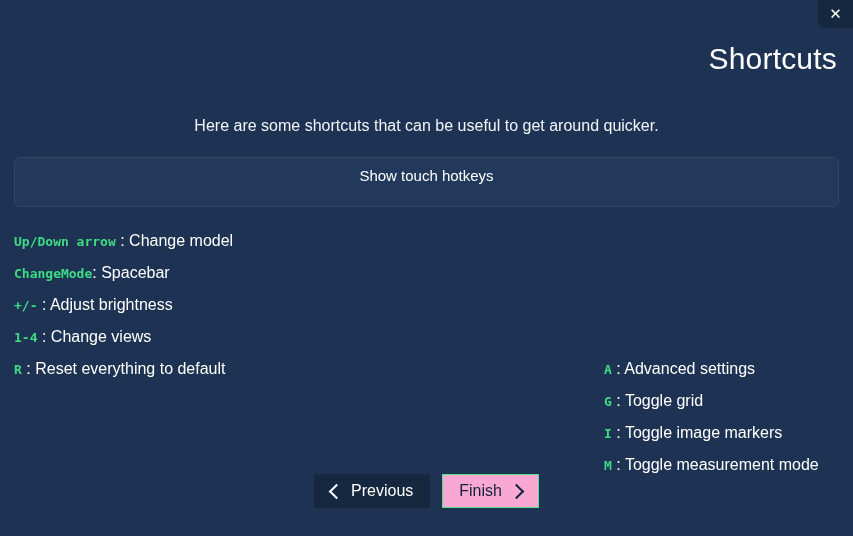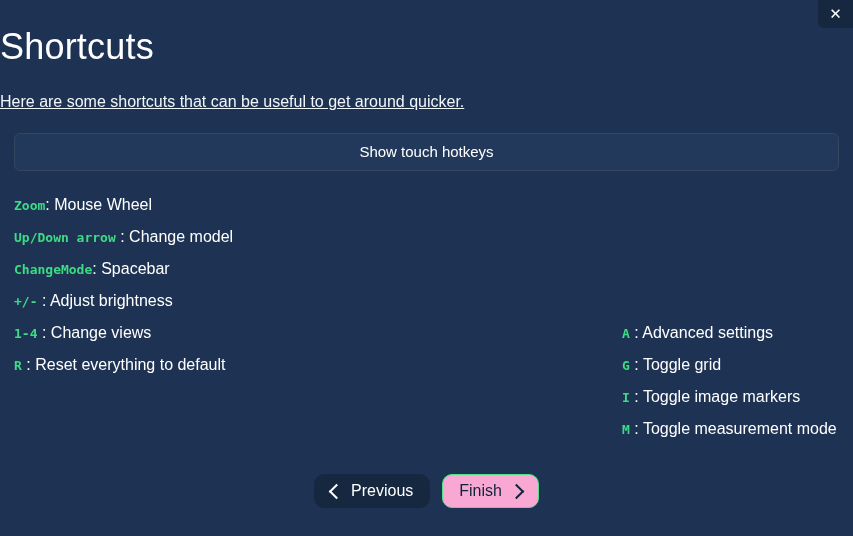--- a/index.html
+++ b/index.html
@@ -31,68 +31,68 @@
     line-height: 28px;
     text-align: center;
     cursor: pointer;
     padding: 0;
     font-family: "Liberation Sans", sans-serif;
     z-index: 10;
   }
 
   
   .title {
-    margin: 0;
+    margin: 16px;
     padding-top: 26px;
-    text-align: left;
-    font-size: 36px;
+    text-align: right;
+    font-size: 30px;
     font-weight: 400;
     letter-spacing: 0.2px;
     color: #ffffff;
   }
   .subtitle {
     margin: 0;
     padding-top: 25px;
+    text-align: center;
     font-size: 16px;
     font-weight: 400;
     color: #f2f5fa;
-    text-decoration: underline;
   }
 
   
   .touch-btn-wrap {
     padding: 22px 14px 0 14px;
   }
   .touch-btn {
     display: block;
     width: 100%;
     box-sizing: border-box;
     background: #22395c;
     border: 1px solid #35475f;
     border-radius: 6px;
     color: #ffffff;
     font-size: 15px;
     font-family: "Liberation Sans", sans-serif;
-    padding: 9px 0 10px 0;
+    padding: 9px 0 22px 0;
     text-align: center;
     cursor: pointer;
   }
 
   
   .columns {
     position: relative;
     margin-top: 18px;
     height: 270px;
   }
   .col {
     position: absolute;
     top: 0;
   }
   .col-left  { left: 14px;  }
-  .col-right { left: 622px; top: 128px; }
+  .col-right { left: 604px; top: 128px; }
 
   .shortcut-row {
     height: 32px;
     line-height: 32px;
     white-space: nowrap;
     font-size: 16px;
     color: #ffffff;
   }
   .key {
     font-family: "DejaVu Sans Mono", "Liberation Mono", monospace;
@@ -114,21 +114,21 @@
     bottom: 28px;
     display: flex;
     justify-content: center;
     align-items: center;
     gap: 12px;
   }
   .nav-btn {
     display: inline-flex;
     align-items: center;
     gap: 9px;
-    border-radius: 10px;
+    border-radius: 0;
     font-size: 16px;
     font-family: "Liberation Sans", sans-serif;
     padding: 6px 16px;
     cursor: pointer;
     border: 1px solid transparent;
     line-height: 20px;
   }
   .prev-btn {
     background: #16283f;
     color: #ffffff;
@@ -159,21 +159,20 @@
 <h1 class="title">Shortcuts</h1>
 
 <p class="subtitle">Here are some shortcuts that can be useful to get around quicker.</p>
 
 <div class="touch-btn-wrap">
   <button class="touch-btn">Show touch hotkeys</button>
 </div>
 
 <div class="columns">
   <div class="col col-left" id="col-left">
-      <div class="shortcut-row"><span class="key">Zoom</span><span class="sep">: </span><span class="desc">Mouse Wheel</span></div>
       <div class="shortcut-row"><span class="key">Up/Down arrow</span><span class="sep"> : </span><span class="desc">Change model</span></div>
       <div class="shortcut-row"><span class="key">ChangeMode</span><span class="sep">: </span><span class="desc">Spacebar</span></div>
       <div class="shortcut-row"><span class="key">+/-</span><span class="sep"> : </span><span class="desc">Adjust brightness</span></div>
       <div class="shortcut-row"><span class="key">1-4</span><span class="sep"> : </span><span class="desc">Change views</span></div>
       <div class="shortcut-row"><span class="key">R</span><span class="sep"> : </span><span class="desc">Reset everything to default</span></div>
     </div>
   <div class="col col-right" id="col-right">
       <div class="shortcut-row"><span class="key">A</span><span class="sep"> : </span><span class="desc">Advanced settings</span></div>
       <div class="shortcut-row"><span class="key">G</span><span class="sep"> : </span><span class="desc">Toggle grid</span></div>
       <div class="shortcut-row"><span class="key">I</span><span class="sep"> : </span><span class="desc">Toggle image markers</span></div>

